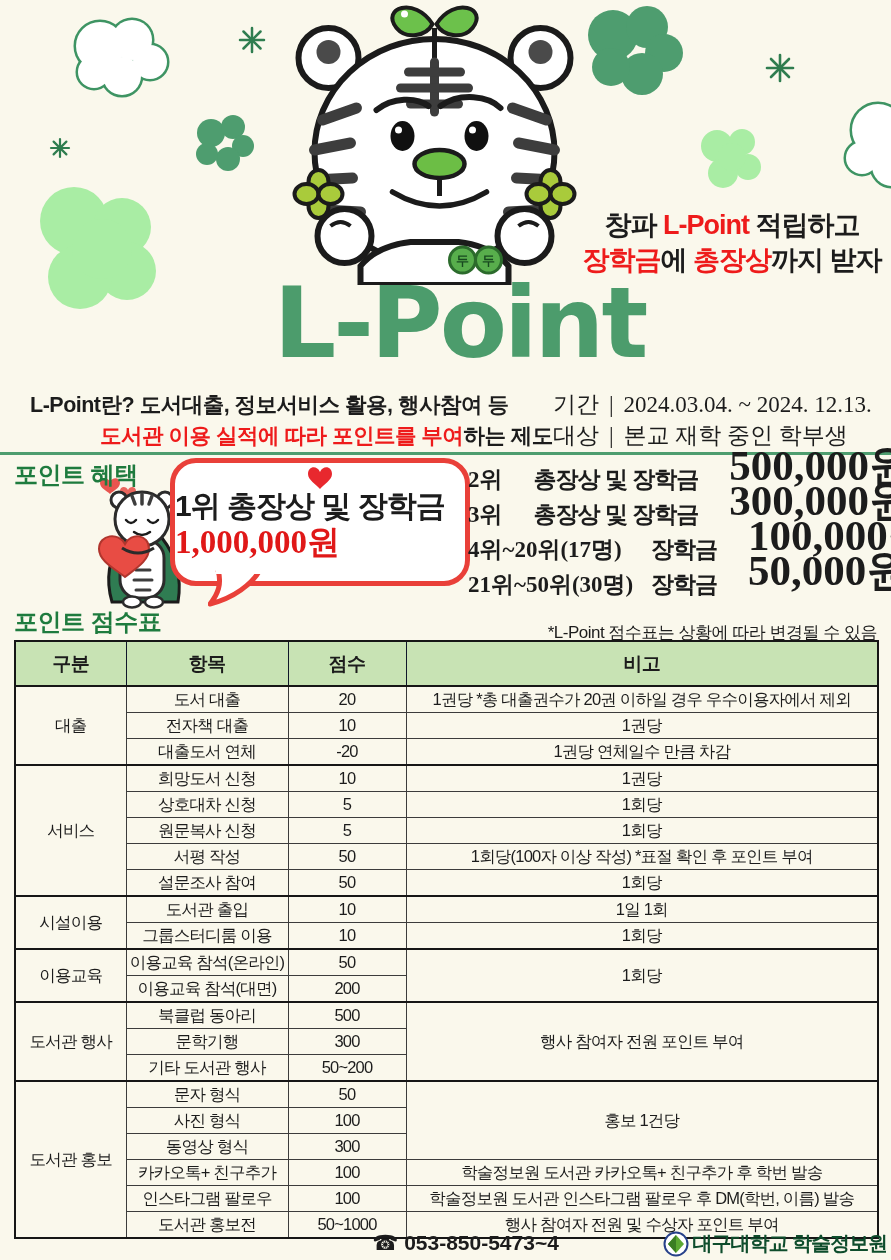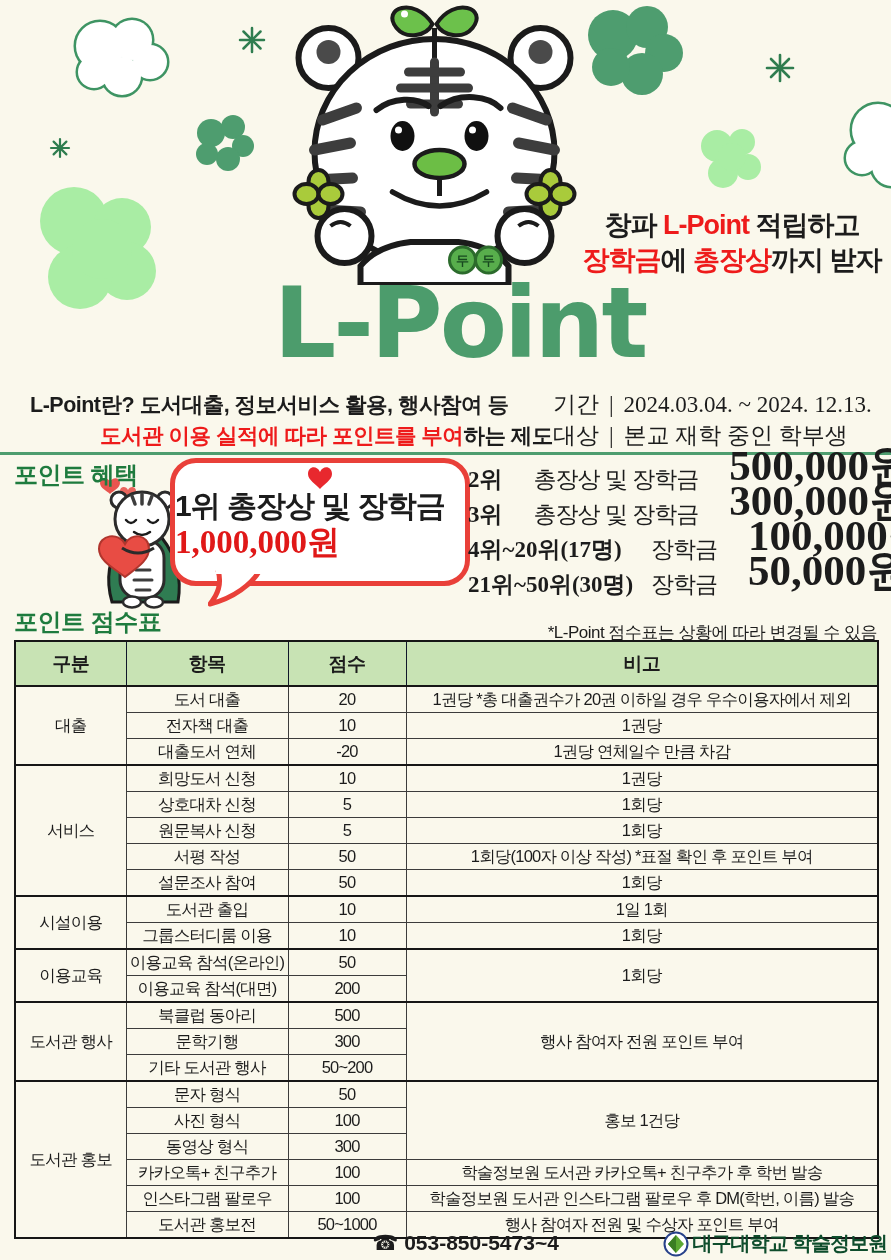--- a/index.html
+++ b/index.html
@@ -40,21 +40,21 @@
           border-radius:26px;z-index:2;}
   .bubble-heart{margin:4px auto 0;width:24px;height:22px;}
   .bubble-l1{font-size:30px;font-weight:bold;letter-spacing:-1px;line-height:34px;}
   .bubble-l2{font-size:33px;font-weight:bold;color:#E01818;line-height:38px;
              font-family:"Liberation Serif","DejaVu Serif",serif;}
   .bubble-tail{left:208px;top:570px;z-index:3;}
   .prizes{left:468px;top:460px;width:410px;z-index:2;}
   .prize-row{display:flex;align-items:flex-end;height:35px;gap:31px;}
   .prize-rank{width:152px;text-align:right;font-family:"Liberation Serif","DejaVu Serif",serif;
               font-size:23px;font-weight:bold;white-space:nowrap;}
-  .prize-desc{flex:1;text-align:center;font-size:23px;font-weight:normal;letter-spacing:-1px;white-space:nowrap;}
+  .prize-desc{flex:1;text-align:center;font-size:23px;font-weight:bold;letter-spacing:-1px;white-space:nowrap;}
   .prize-amount{width:152px;text-align:right;font-family:"Liberation Serif","DejaVu Serif",serif;
                 font-size:43px;font-weight:bold;white-space:nowrap;}
 
   
   .score-heading{left:14px;top:606px;}
   .score-note{right:14px;top:621px;z-index:2;font-size:17px;font-weight:normal;letter-spacing:-0.5px;}
   table.score{position:absolute;left:14px;top:640px;width:863px;z-index:2;
               border-collapse:collapse;table-layout:fixed;background:transparent;}
   table.score th{background:#C8E3B4;height:41px;font-size:19px;font-weight:bold;
                  border:1px solid #0f172a;letter-spacing:-0.5px;}

